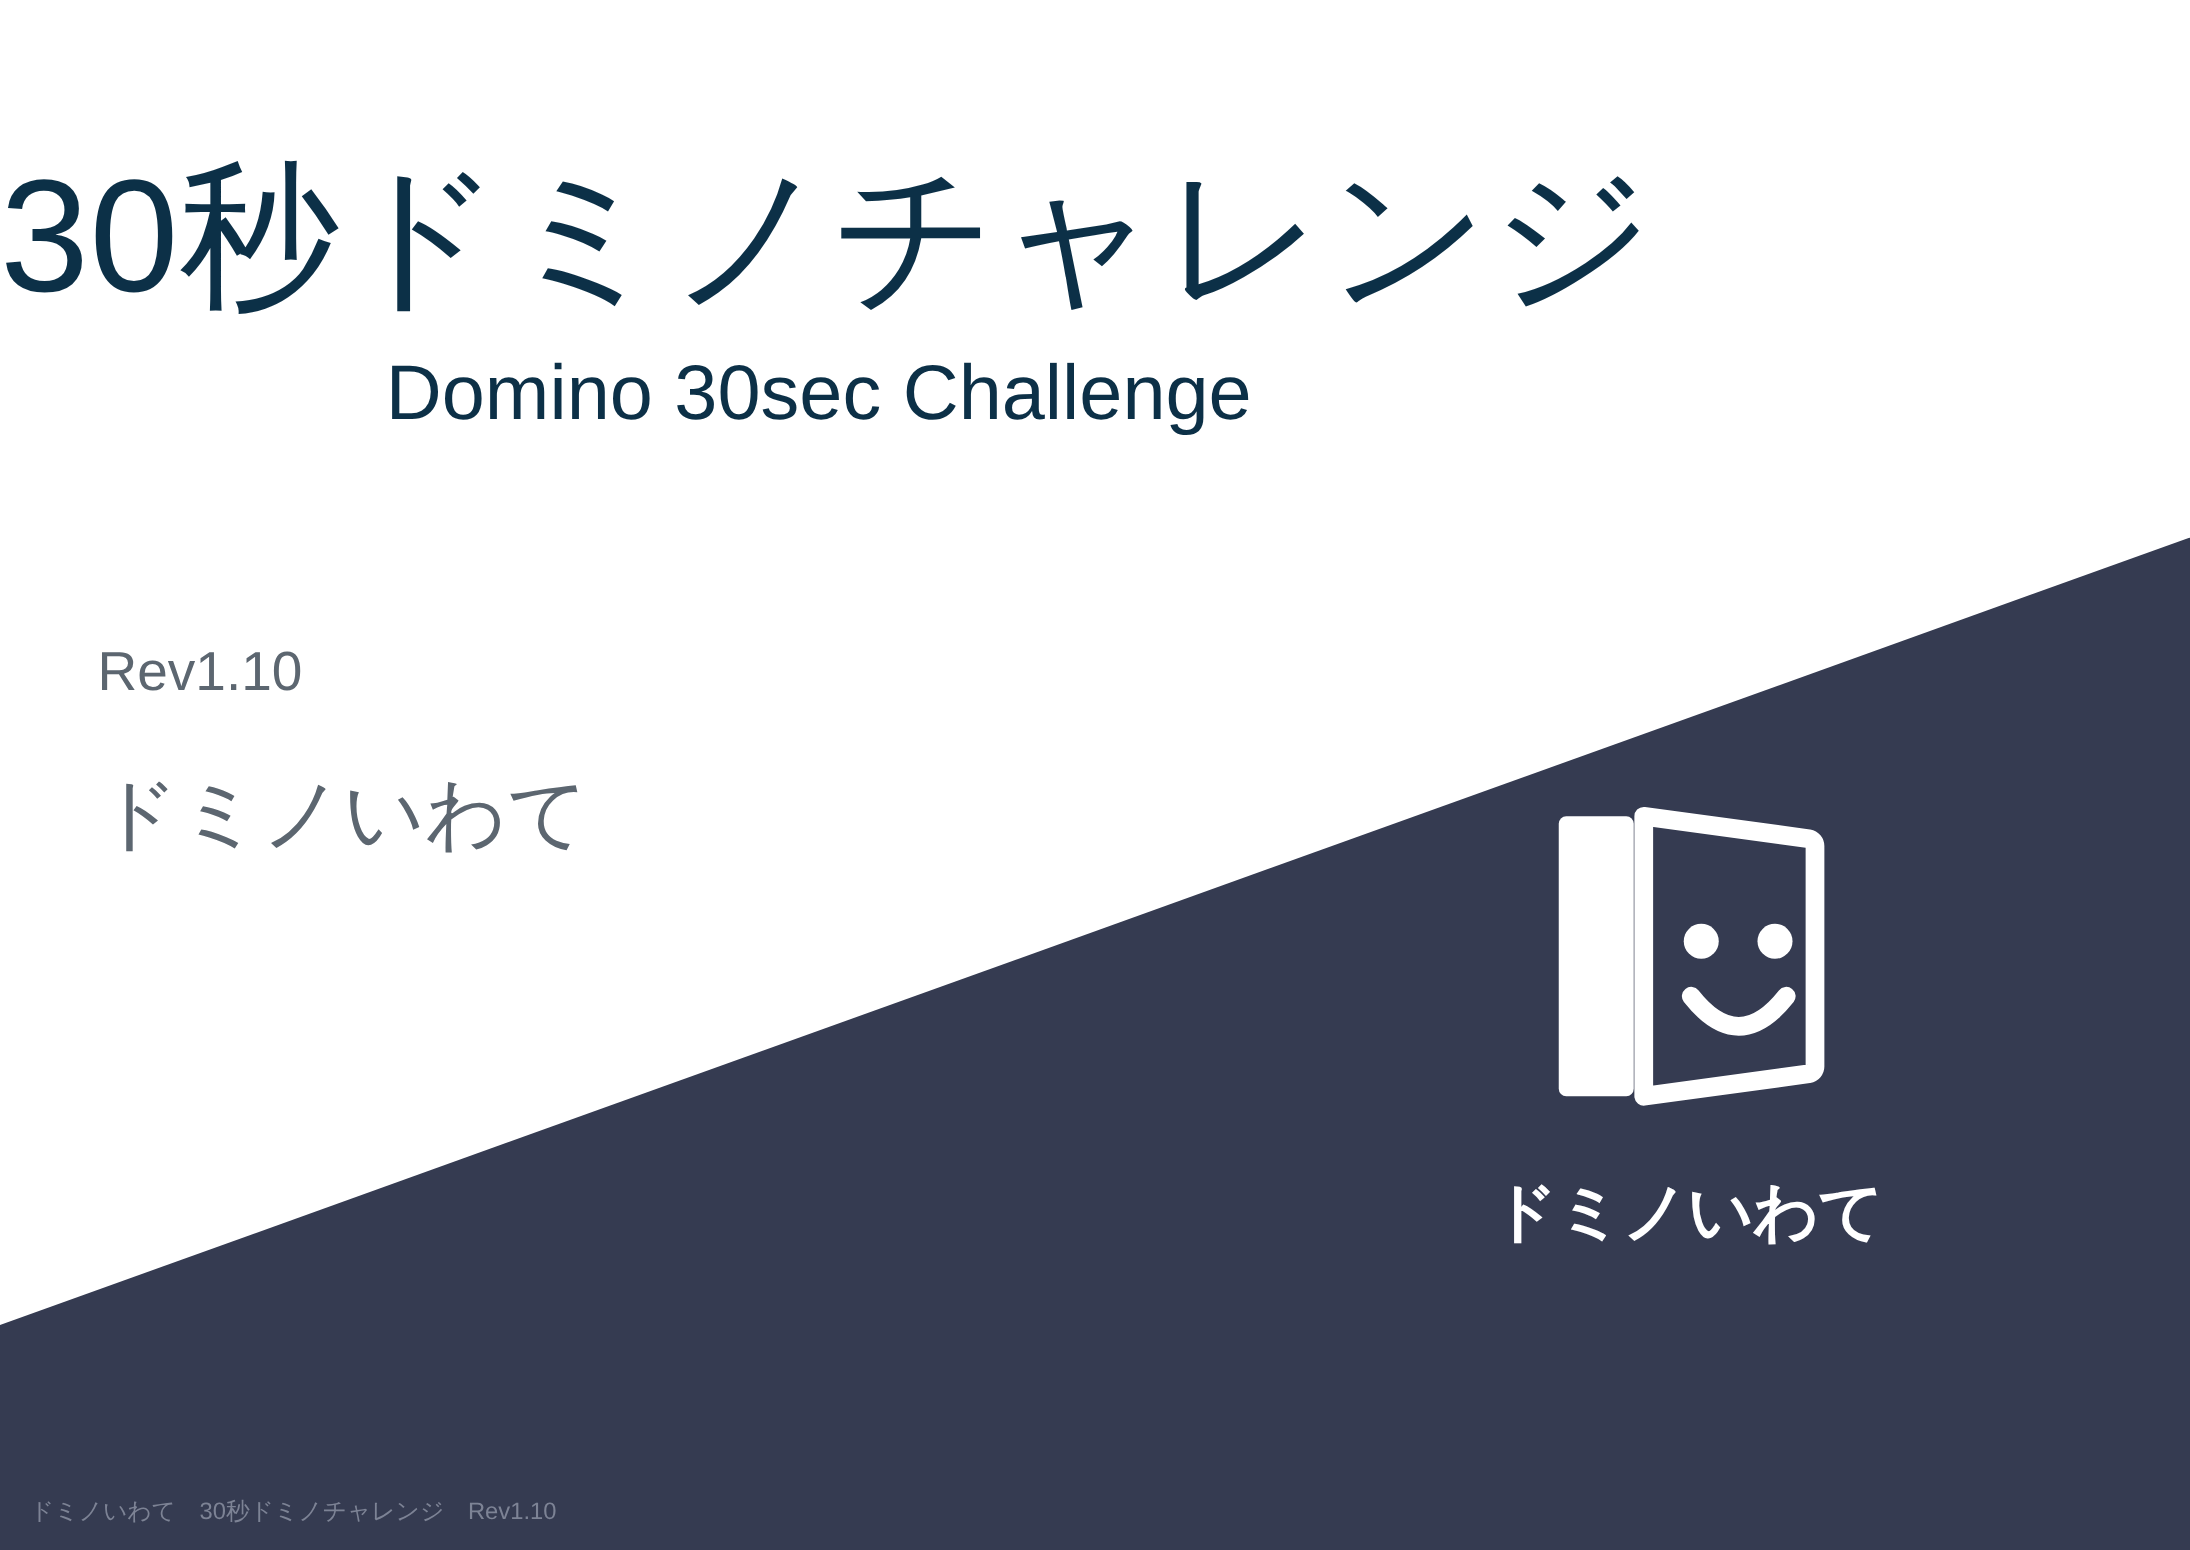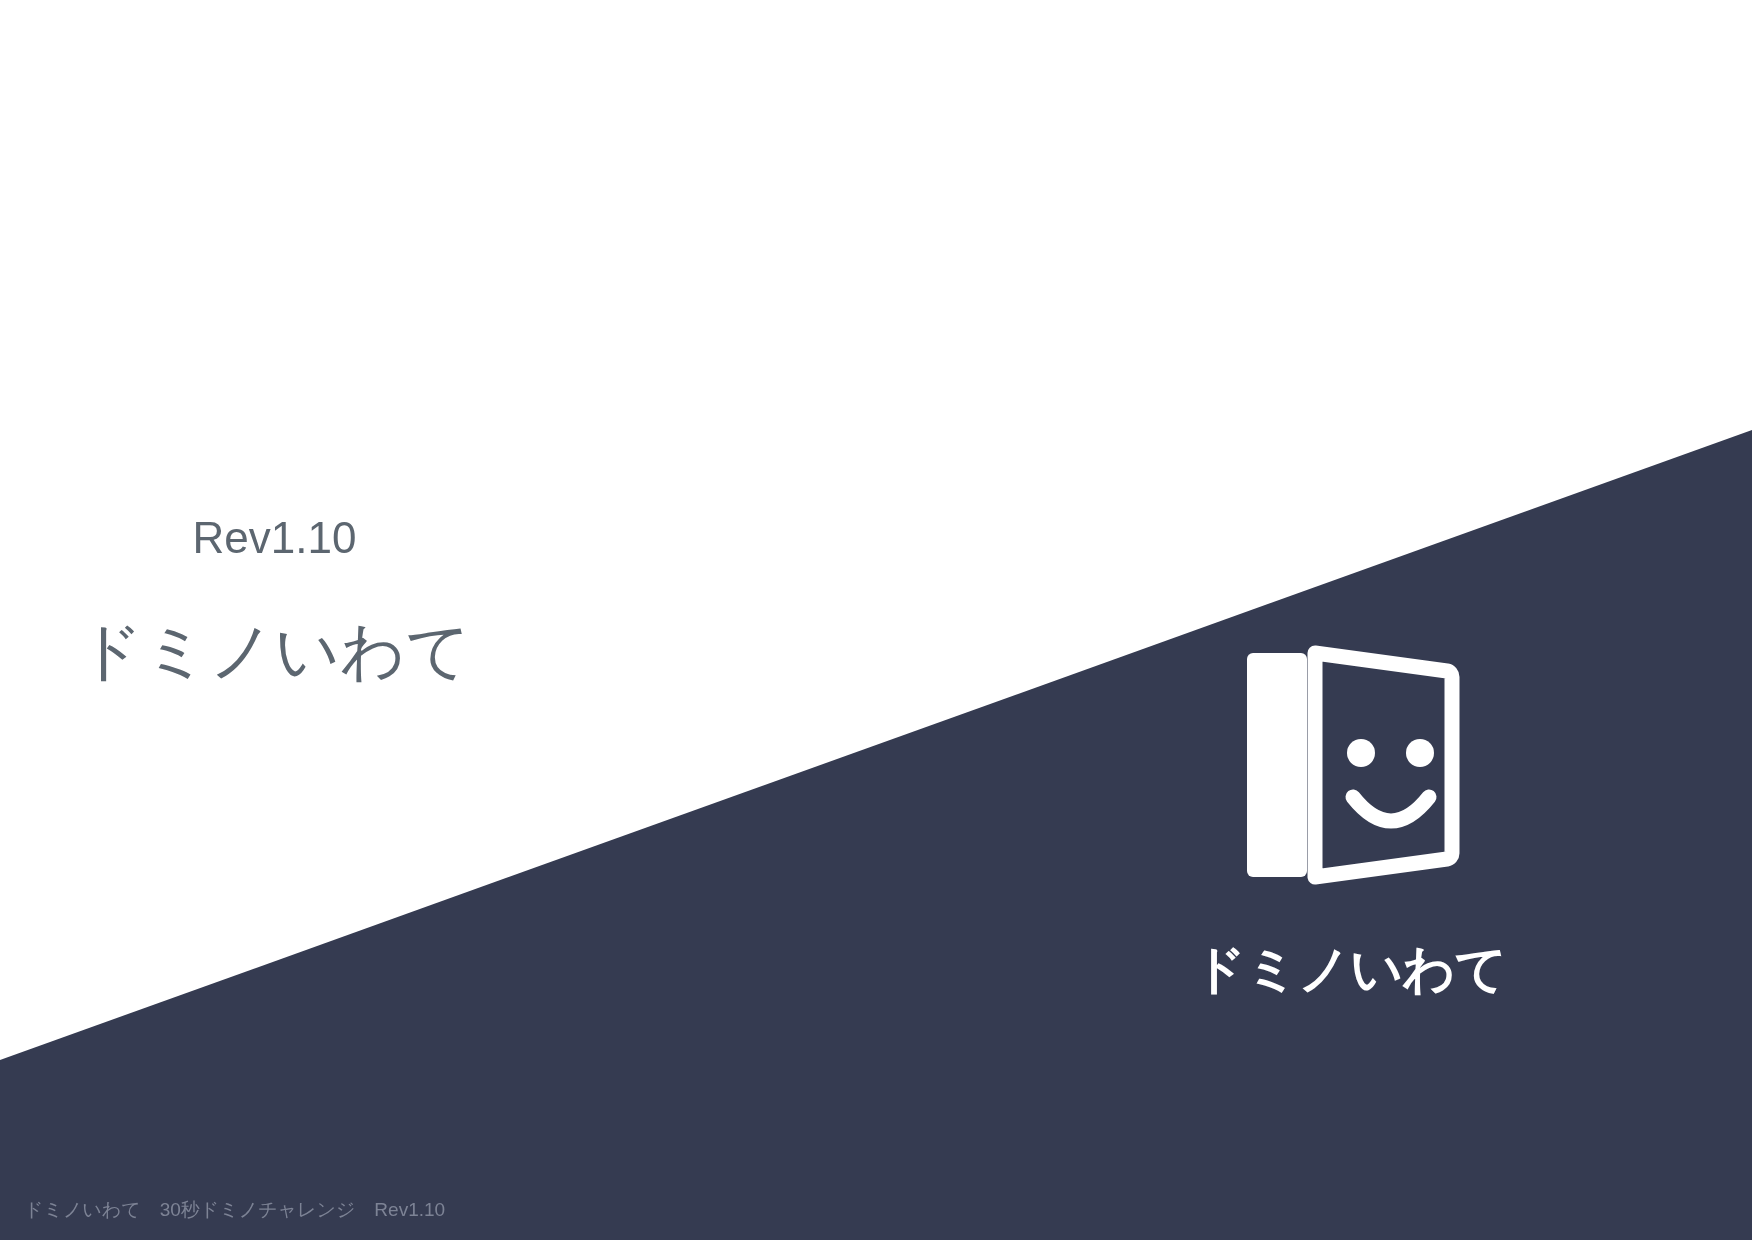--- a/index.html
+++ b/index.html
@@ -55,21 +55,20 @@
     font-weight: 400;
     white-space: nowrap;
   }
 
   
   .meta-block {
     position: absolute;
     left: 78px;
     top: 512px;
     color: #5C6670;
-    text-align: center;
   }
   .rev-text {
     font-size: 44px;
     line-height: 1.2;
     color: #5C6670;
     font-weight: 400;
   }
   .org-name {
     margin-top: 48px;
     font-size: 64px;
@@ -111,20 +110,22 @@
   }
 </style>
 </head>
 <body>
 
 <div class="slide">
 
   <div class="diagonal-band"></div>
 
   <div class="title-block">
+    <div class="main-title">30秒ドミノチャレンジ</div>
+    <div class="sub-title">Domino 30sec Challenge</div>
   </div>
 
   <div class="meta-block">
     <div class="rev-text">Rev1.10</div>
     <div class="org-name">ドミノいわて</div>
   </div>
 
   <div class="logo-lockup">
 
     <svg class="logo-mark" viewBox="0 0 230 240">

